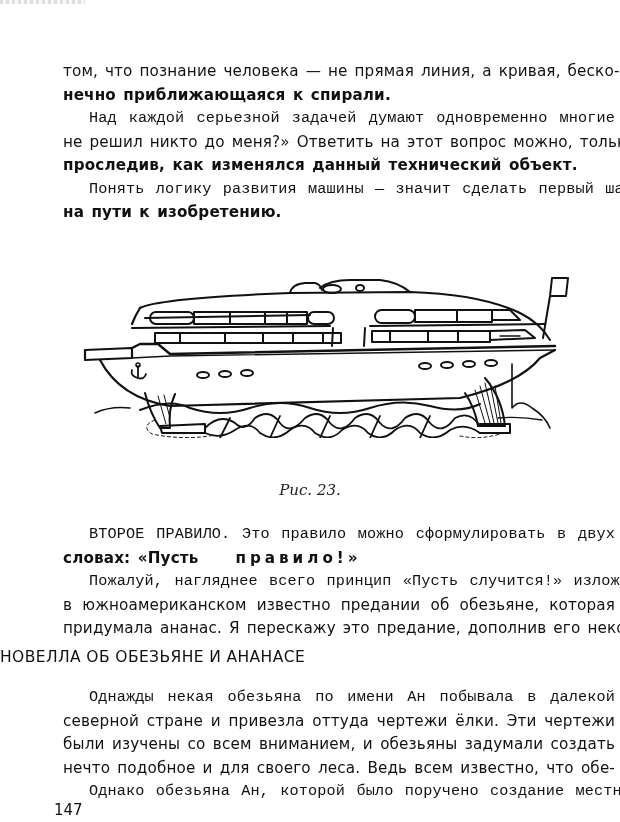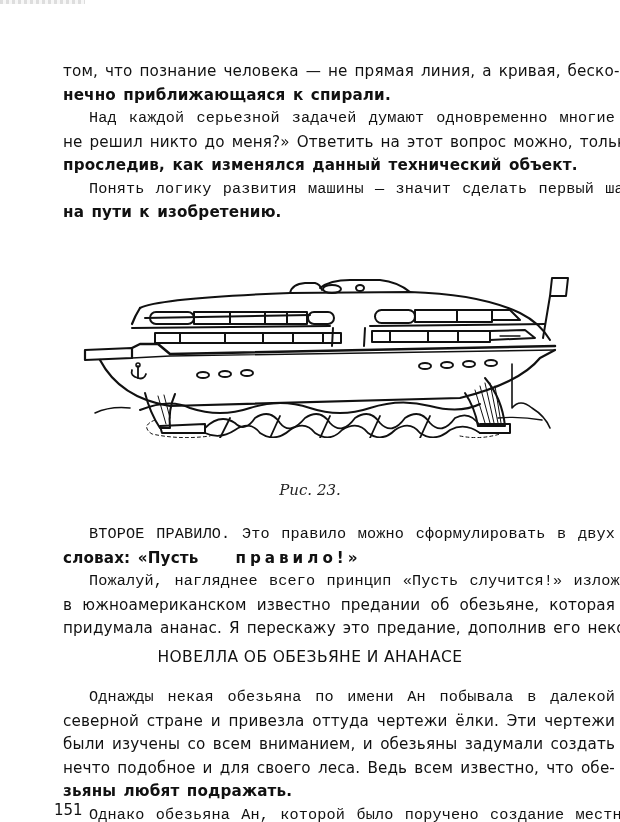--- a/index.html
+++ b/index.html
@@ -70,21 +70,21 @@
       font-style: italic;
       font-size: 15px;
       color: #222;
       margin-top: 44px;
     }
     .heading {
       position: absolute;
       left: 0;
       width: 620px;
       top: 648px;
-      text-align: center;
+      text-align: left;
       font-size: 15.5px;
       letter-spacing: 0.4px;
     }
     .page-number {
       position: absolute;
       left: 54px;
       top: 801px;
       font-size: 15px;
     }
   </style>
@@ -214,18 +214,17 @@
     <span class="line">придумала ананас. Я перескажу это предание, дополнив его неко-</span>
   </div>
 
   <div class="heading">НОВЕЛЛА ОБ ОБЕЗЬЯНЕ И АНАНАСЕ</div>
 
   <div class="text-block" style="top:686px;">
     <span class="line indent">Однажды некая обезьяна по имени Ан побывала в далекой</span>
     <span class="line">северной стране и привезла оттуда чертежи ёлки. Эти чертежи</span>
     <span class="line">были изучены со всем вниманием, и обезьяны задумали создать</span>
     <span class="line">нечто подобное и для своего леса. Ведь всем известно, что обе-</span>
-    <span class="line last">зьяны любят подражать.</span>
     <span class="line indent">Однако обезьяна Ан, которой было поручено создание местно-</span>
   </div>
 
-  <div class="page-number">151</div>
+  <div class="page-number">147</div>
 </div>
 
 </body></html>

